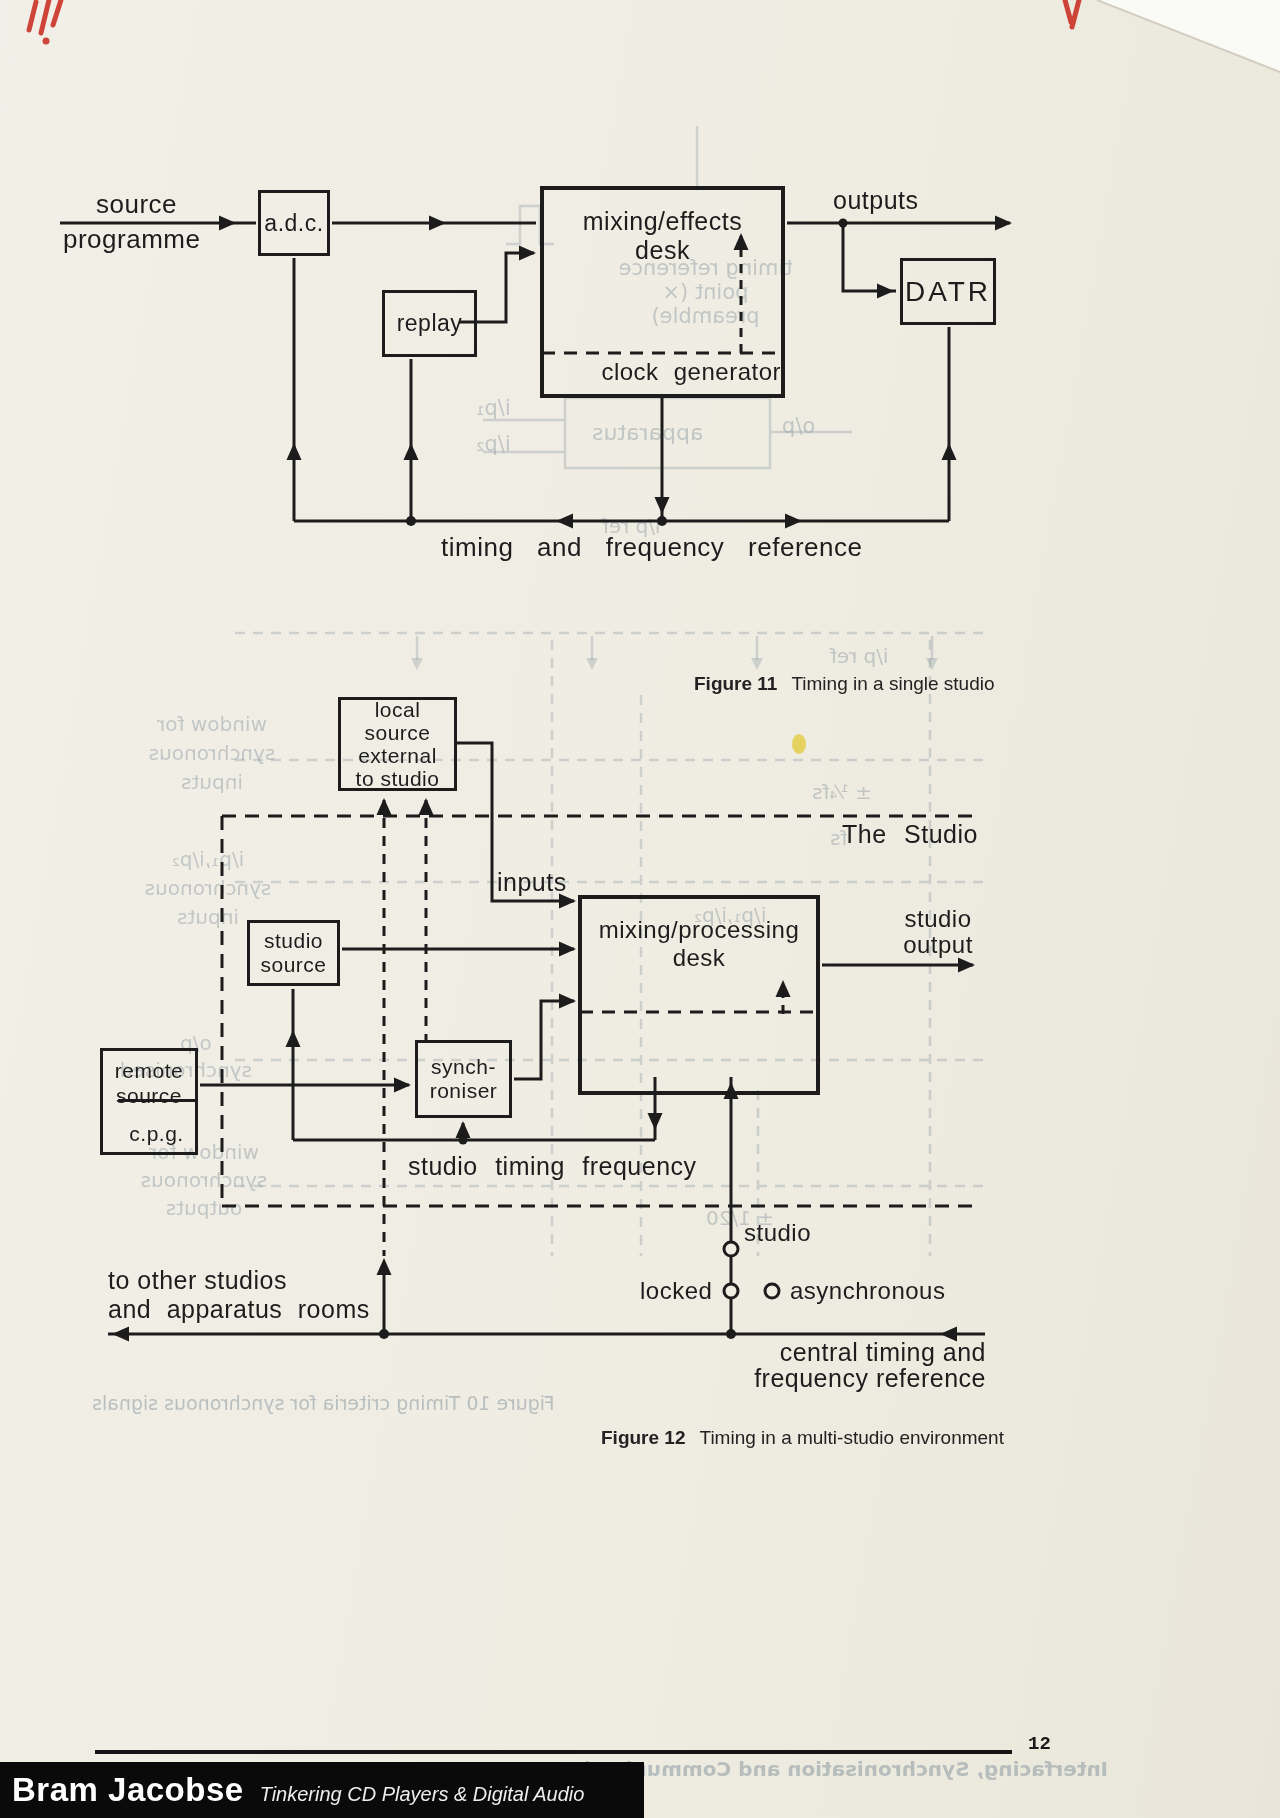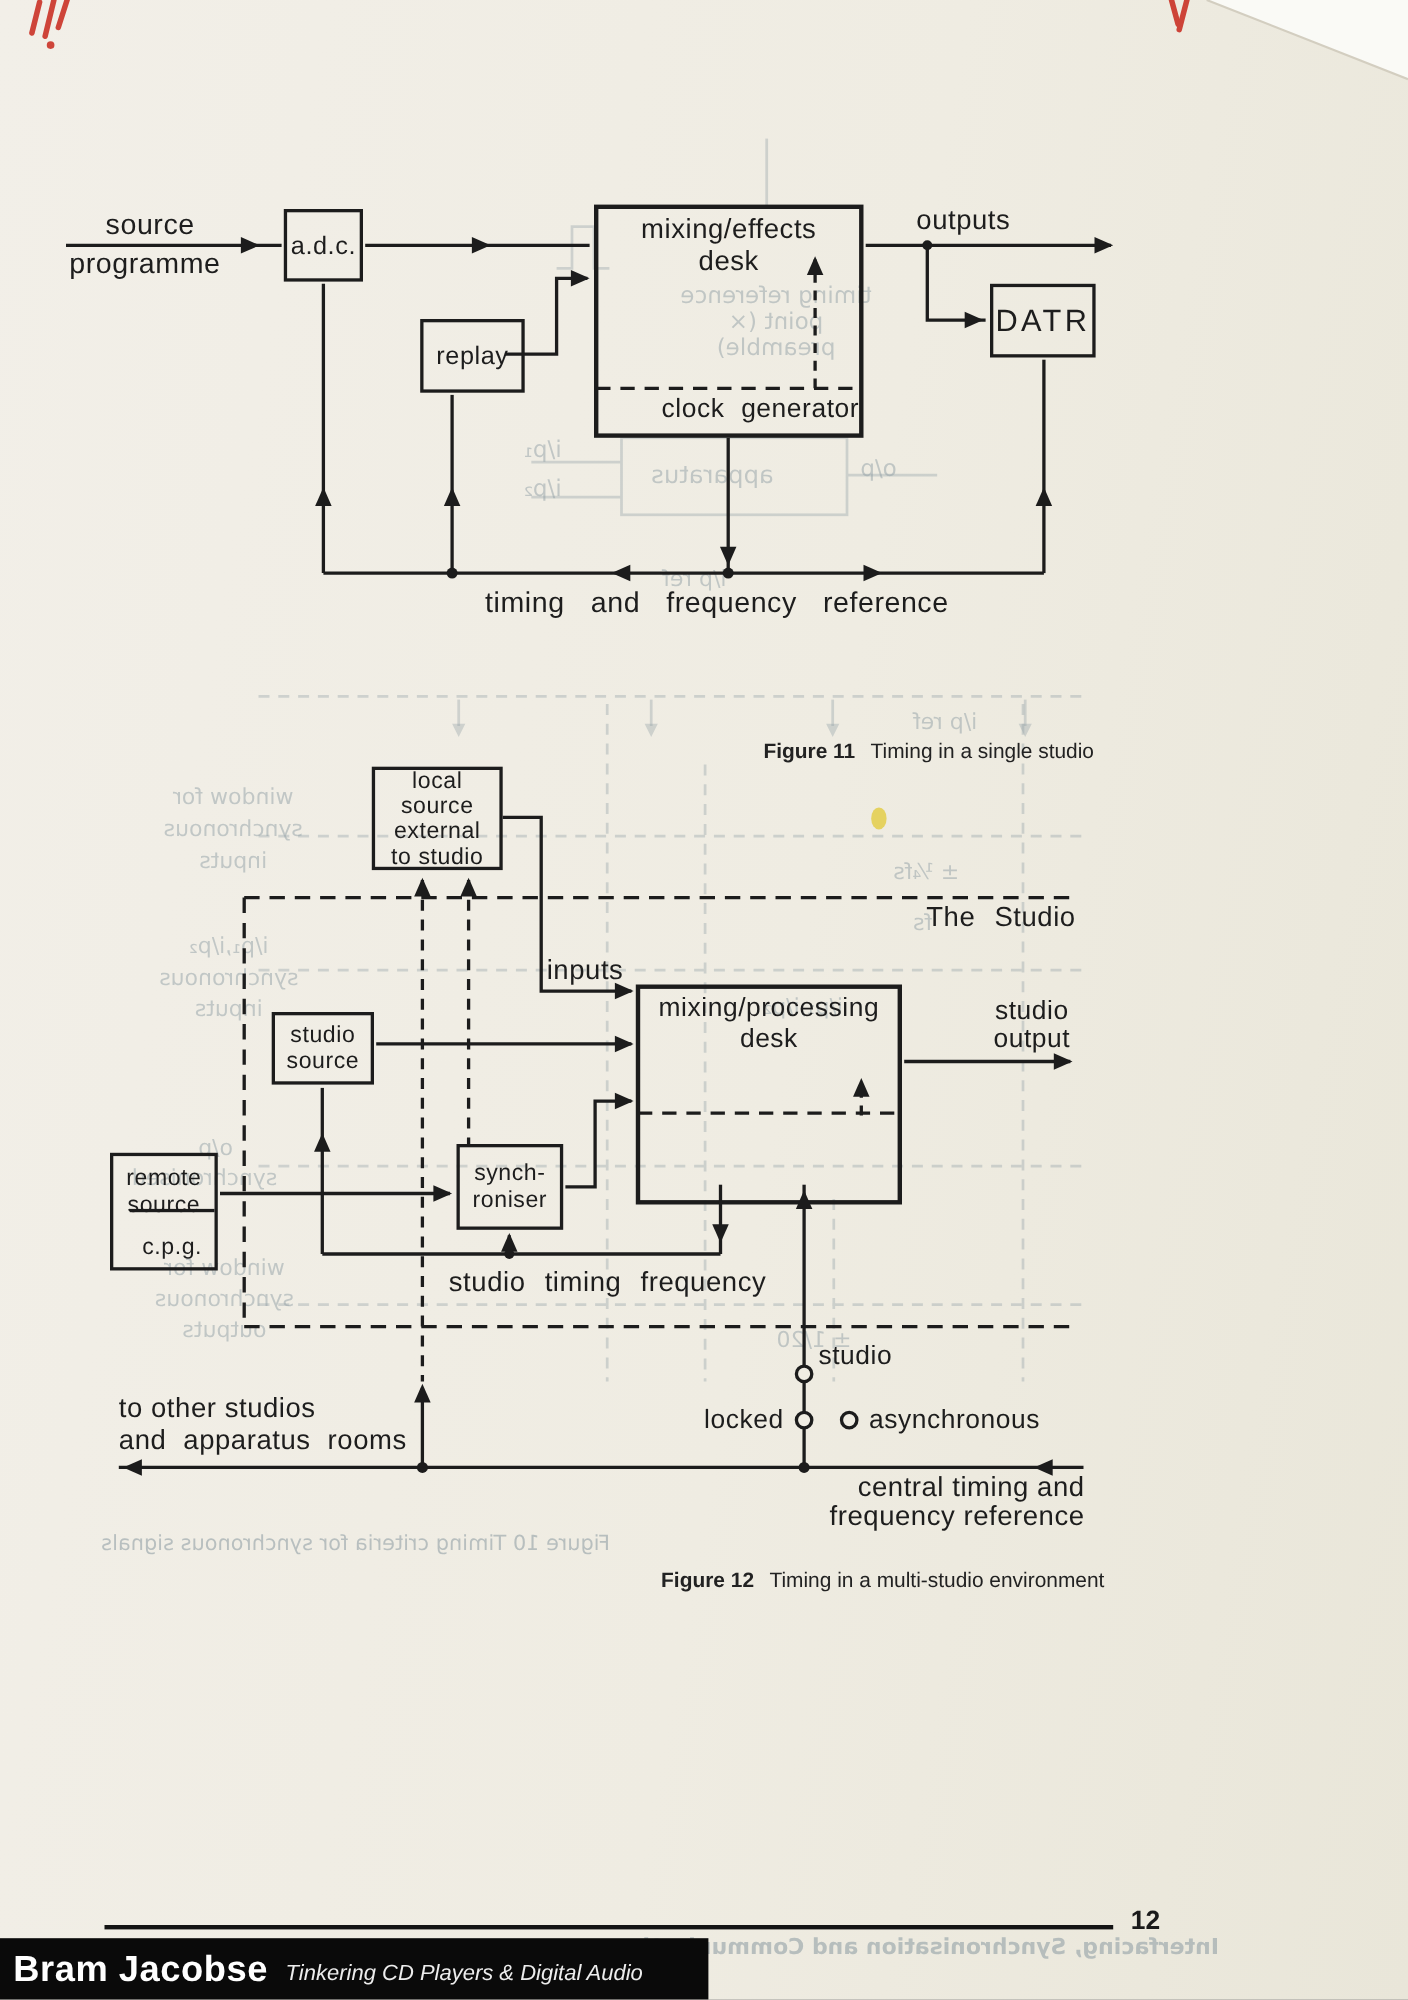--- a/index.html
+++ b/index.html
@@ -9,39 +9,39 @@
     font-family:"Liberation Sans",sans-serif;
   }
   .abs{position:absolute;left:0;top:0;}
   .lbl{position:absolute;color:#1d1d1d;white-space:nowrap;letter-spacing:.5px;z-index:2;}
   .box{
     position:absolute;box-sizing:border-box;border:3px solid #1c1c1c;
     display:flex;flex-direction:column;align-items:center;justify-content:center;
     text-align:center;color:#1d1d1d;letter-spacing:.5px;z-index:2;background:transparent;
   }
   .box.thick{border-width:4px;justify-content:flex-start;}
-  .desk-title{width:100%;padding-top:4px;}
+  .desk-title{width:100%;padding-top:17px;}
   .desk-bottom{position:absolute;left:0;right:0;text-align:right;}
   .rs-top{width:100%;padding-top:7px;line-height:25px;font-size:21px;}
   .rs-bottom{position:absolute;left:15px;right:0;bottom:0;border-top:3px solid #1c1c1c;padding:20px 0 6px;font-size:21px;}
   .bleed{
     position:absolute;transform:scaleX(-1);color:#93a1a7;opacity:.5;
     font-family:"DejaVu Sans",sans-serif;white-space:nowrap;z-index:1;
   }
   .bleed.block{white-space:normal;text-align:center;}
   .caption{position:absolute;font-size:19px;color:#222;white-space:nowrap;z-index:2;}
   .caption b{font-weight:bold;}
   .rule{position:absolute;background:#141414;z-index:4;}
   .banner{
     position:absolute;left:0;top:1762px;width:644px;height:56px;background:#0a0a0a;
     display:flex;align-items:center;z-index:5;color:#fff;
   }
   .banner .bname{font-size:33px;font-weight:bold;letter-spacing:.5px;margin-left:12px;}
   .banner .btag{font-size:20px;font-style:italic;color:#ededed;margin-left:16px;margin-top:8px;}
-  .pagenum{position:absolute;font-size:24px;font-weight:bold;color:#1a1a1a;z-index:4;}
+  .pagenum{position:absolute;font-size:19px;font-weight:bold;color:#1a1a1a;z-index:4;font-family:Liberation Mono, monospace;}
 </style>
 </head>
 <body>
 
 <div class="page">
 
   <svg class="abs" width="1280" height="1818" style="z-index:1">
     <g stroke="#95a3a9" stroke-width="2.5" fill="none" opacity="0.38" stroke-dasharray="10 8">
       <path d="M552 640 V1256"></path>
         <path d="M641 695 V1256"></path>

